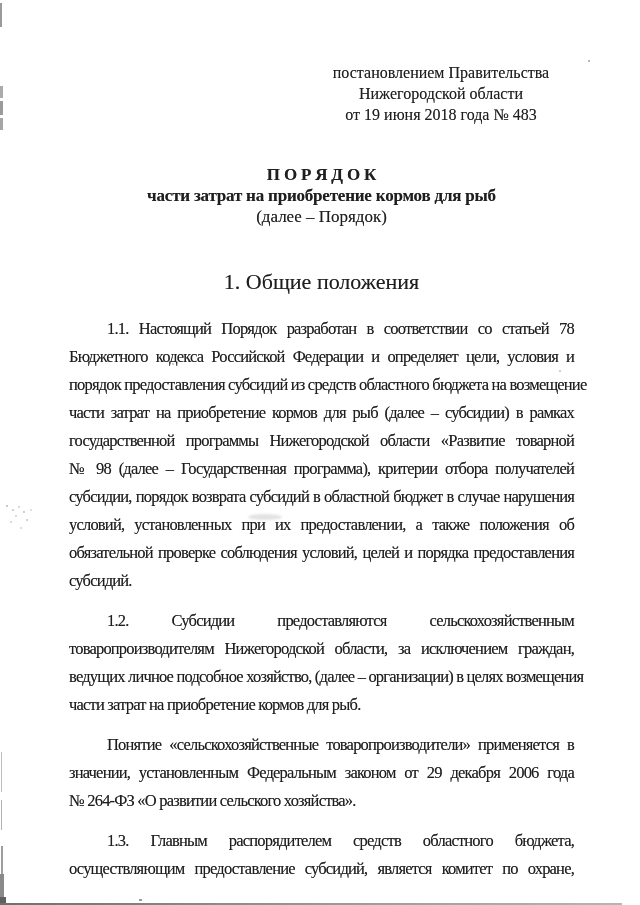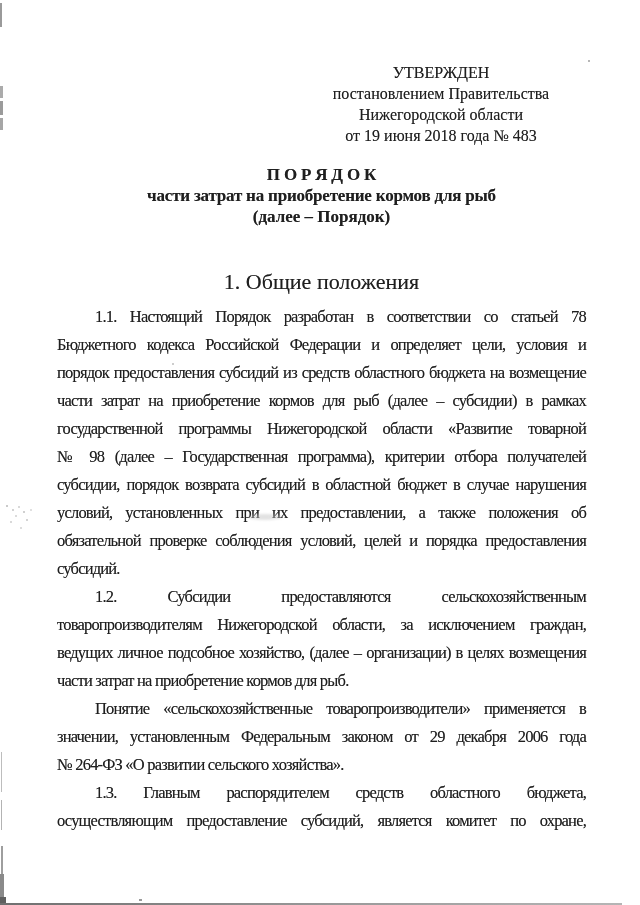--- a/index.html
+++ b/index.html
@@ -14,30 +14,30 @@
   }
   .approval{
     position:absolute;top:62px;right:63px;width:272px;
     text-align:center;font-size:16px;line-height:21px;
   }
   .doc-title{
     position:absolute;top:164px;left:57px;width:529px;
     text-align:center;font-size:17px;line-height:21px;font-weight:bold;
     letter-spacing:-0.2px;
   }
-  .doc-title .normal{font-weight:bold;letter-spacing:0;}
+  .doc-title .normal{font-weight:normal;letter-spacing:0;}
   .section-heading{
     position:absolute;top:271px;left:57px;width:529px;
     text-align:center;font-size:22px;line-height:21px;
   }
   .body-text{
     position:absolute;top:303px;left:57px;width:529px;
     font-size:16.5px;letter-spacing:-0.8px;
   }
-  .para{margin:0;}
+  .para{margin:12px;}
   .tline{
     line-height:28px;height:28px;white-space:nowrap;
     text-align:justify;text-align-last:justify;
   }
   .tline.lastline{text-align-last:left;}
   .tline.indent{text-indent:38px;}
   
   .art{position:absolute;pointer-events:none;}
   .a-ltick{left:0;top:3px;width:2px;height:24px;background:#9a9a9a;}
   .a-ldash1{left:0;top:86px;width:3px;height:12px;background:#ababab;}
@@ -60,21 +60,20 @@
   .a-dot2{left:139px;top:899px;width:3px;height:2px;background:#9a9a9a;}
   .a-dot3{left:172px;top:363px;width:2px;height:2px;background:#bdbdbd;border-radius:50%;}
   .a-dot4{left:559px;top:370px;width:2px;height:2px;background:#c2c2c2;border-radius:50%;}
 </style>
 </head>
 <body>
 
 <div class="page">
 
   <div class="approval">
-    <div>УТВЕРЖДЕН</div>
     <div>постановлением Правительства</div>
     <div>Нижегородской области</div>
     <div>от 19 июня 2018 года № 483</div>
   </div>
 
   <div class="doc-title">
     <div>П О Р Я Д О К</div>
     <div>части затрат на приобретение кормов для рыб</div>
     <div class="normal">(далее – Порядок)</div>
   </div>

